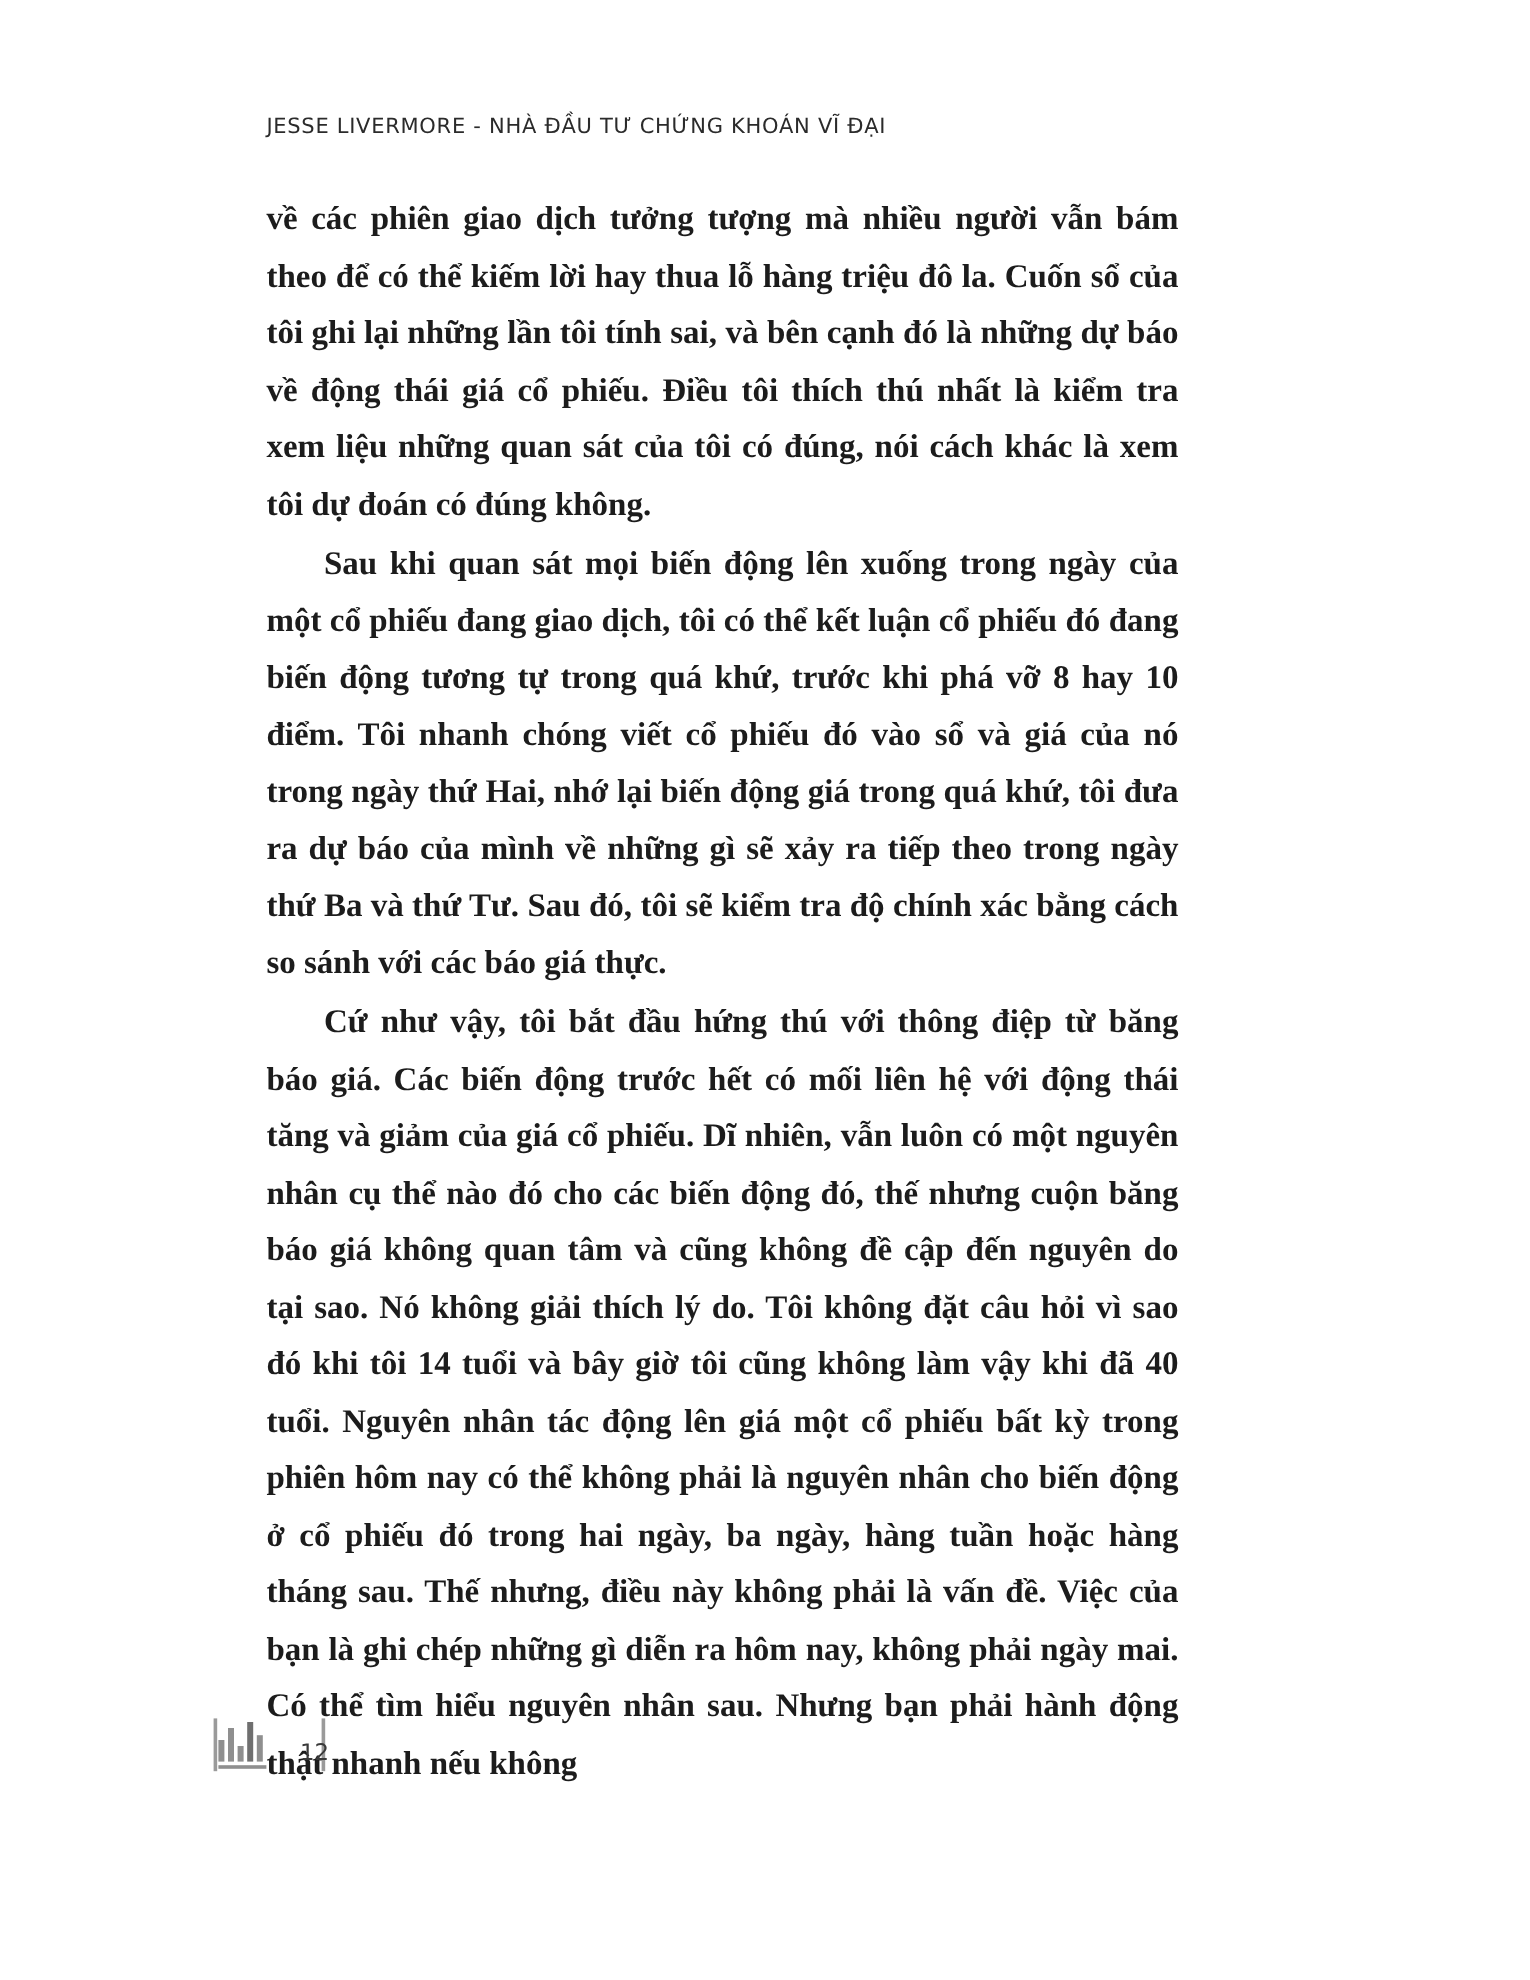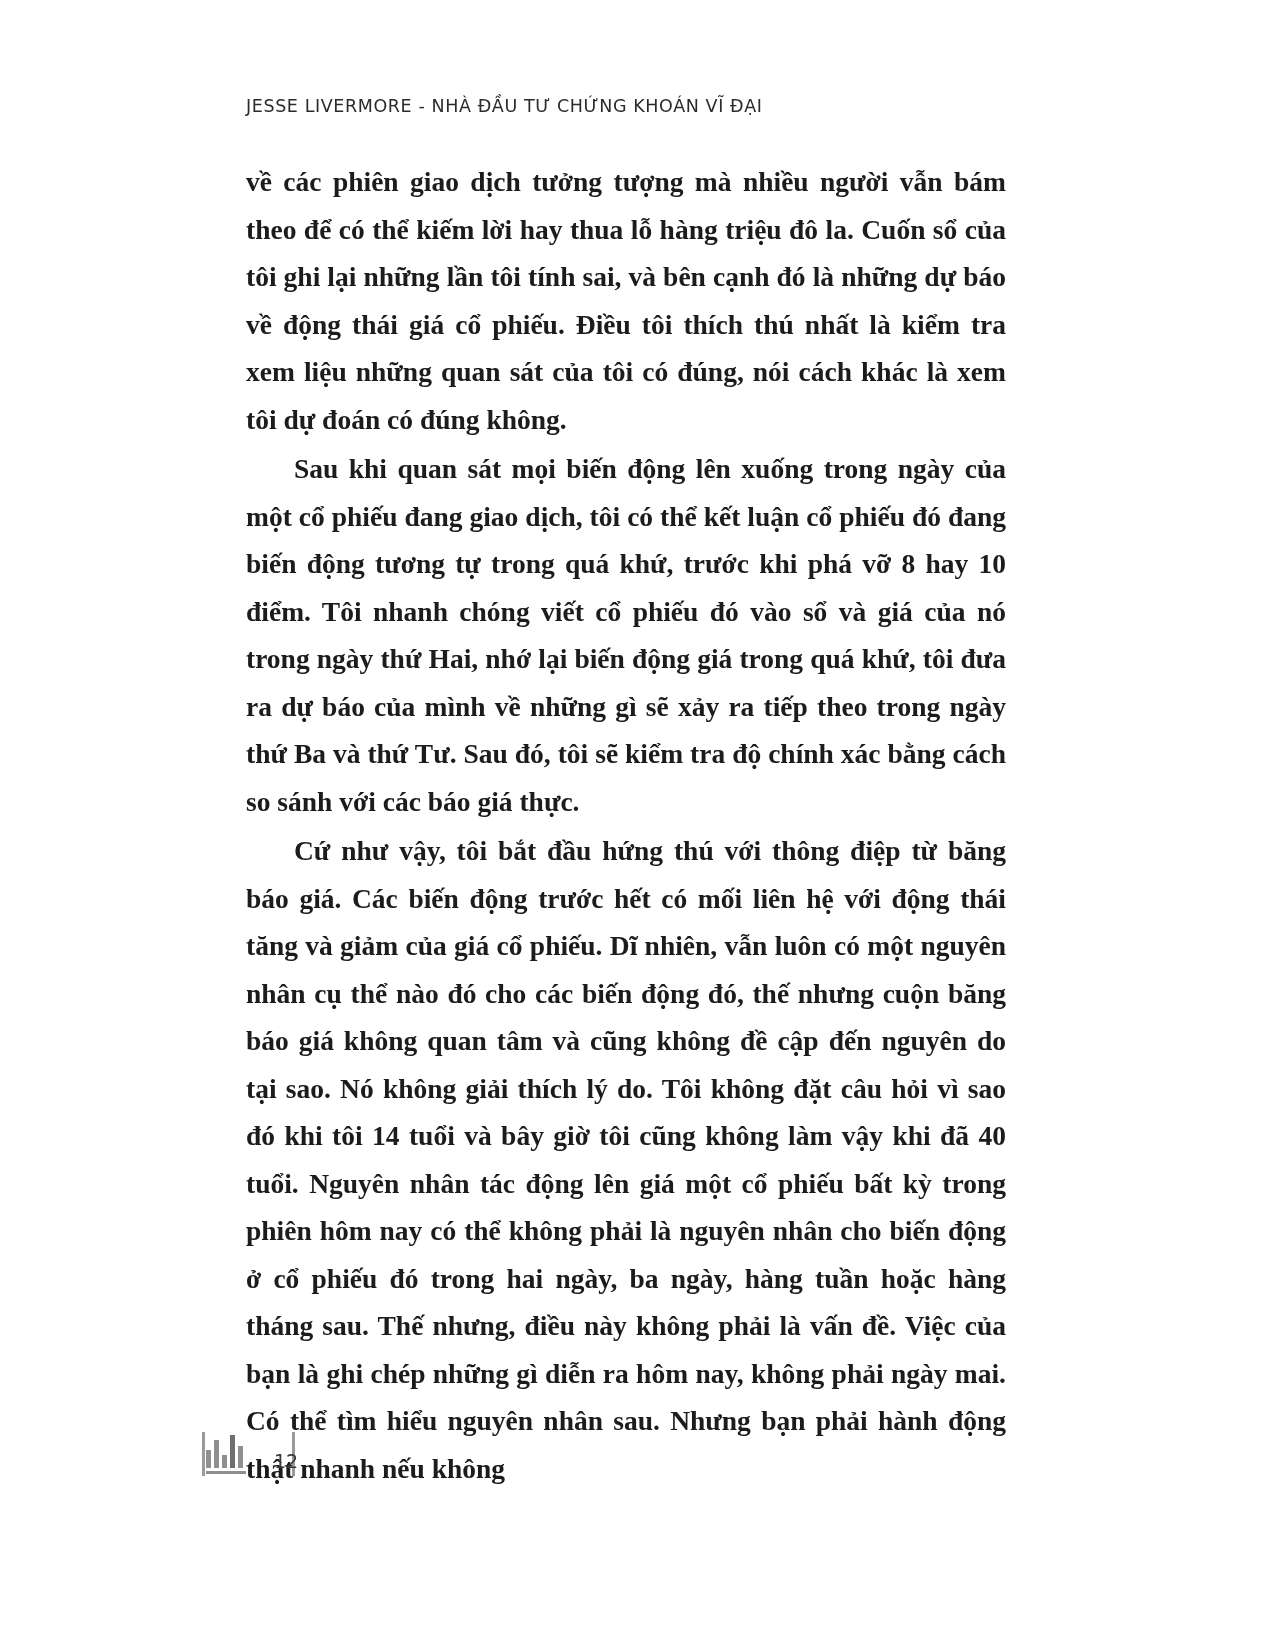--- a/index.html
+++ b/index.html
@@ -9,21 +9,20 @@
   }
   .page {
     position: relative;
     width: 1180px;
     height: 1650px;
     background: #ffffff;
     font-family: "Liberation Serif", serif;
     color: #1a1a1a;
     box-sizing: border-box;
     overflow: hidden;
-    margin-left: 24px;
   }
   .running-head {
     position: absolute;
     top: 96px;
     left: 222px;
     font-family: "DejaVu Sans", sans-serif;
     font-size: 17.5px;
     letter-spacing: 0.6px;
     color: #2b2b2b;
     white-space: nowrap;

